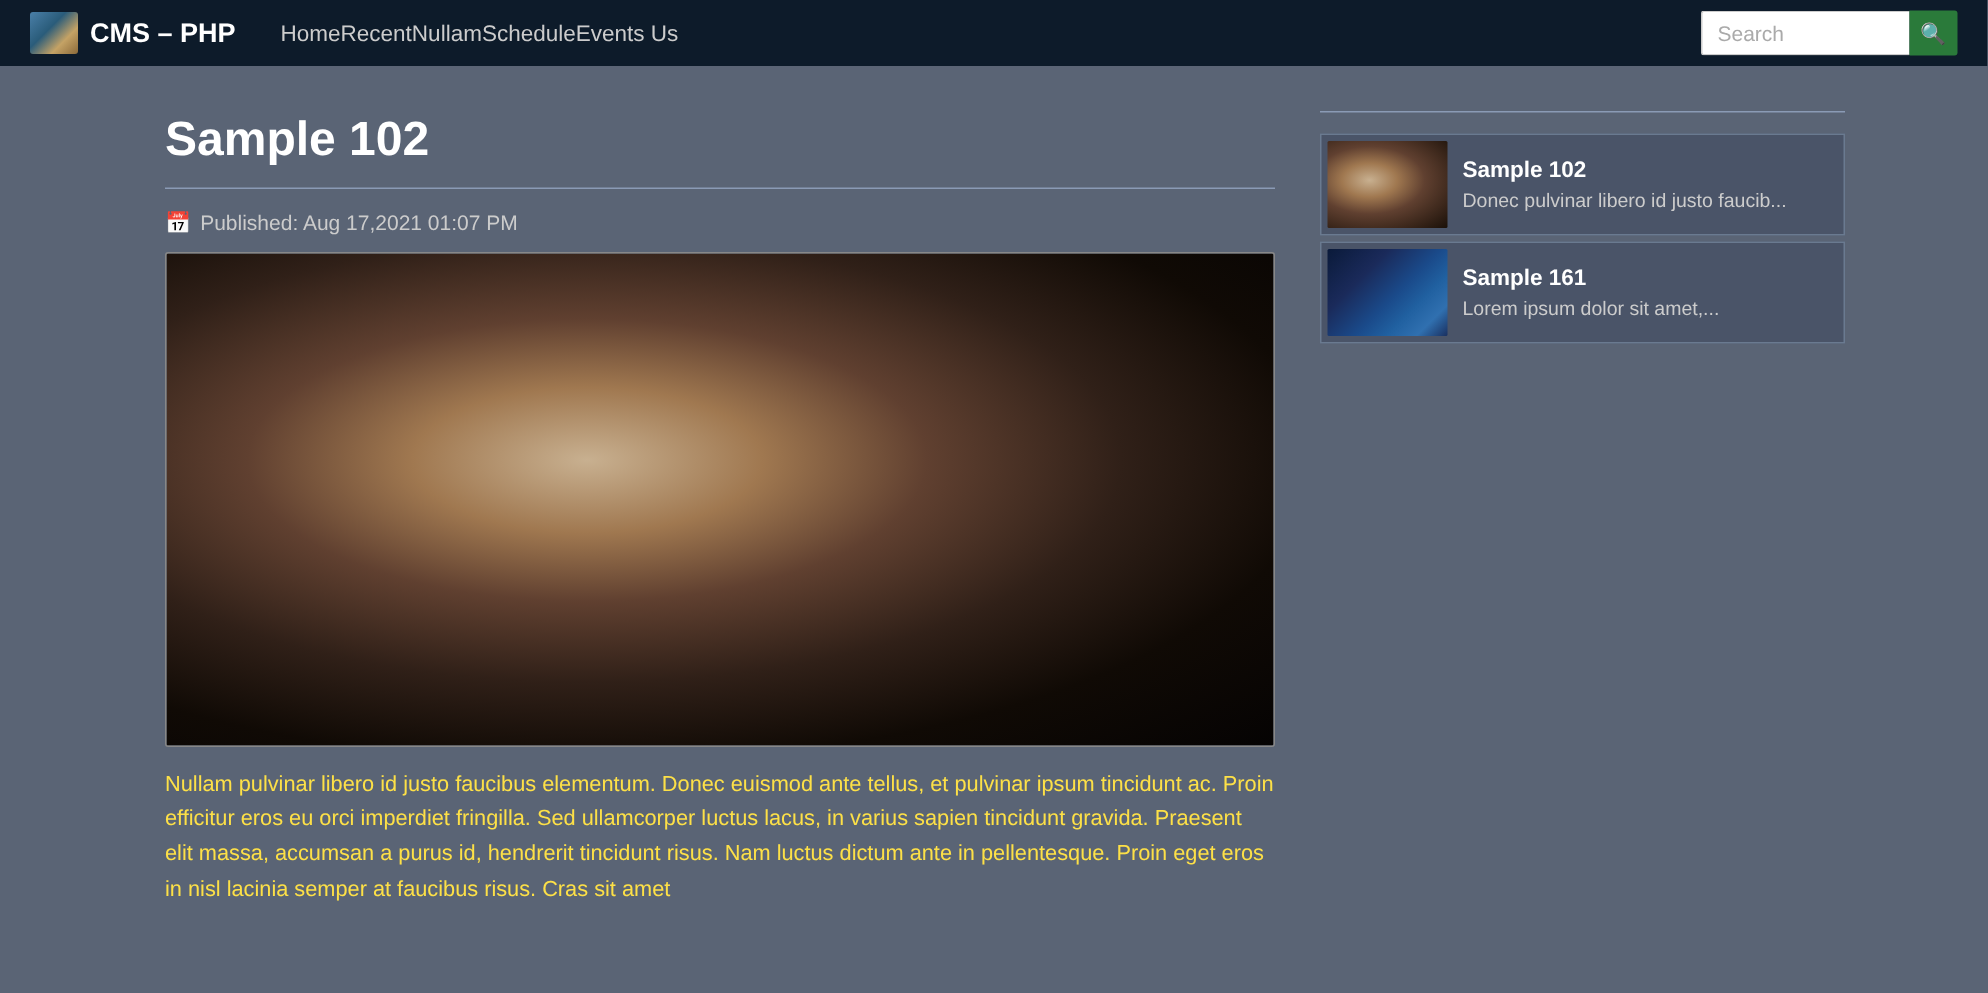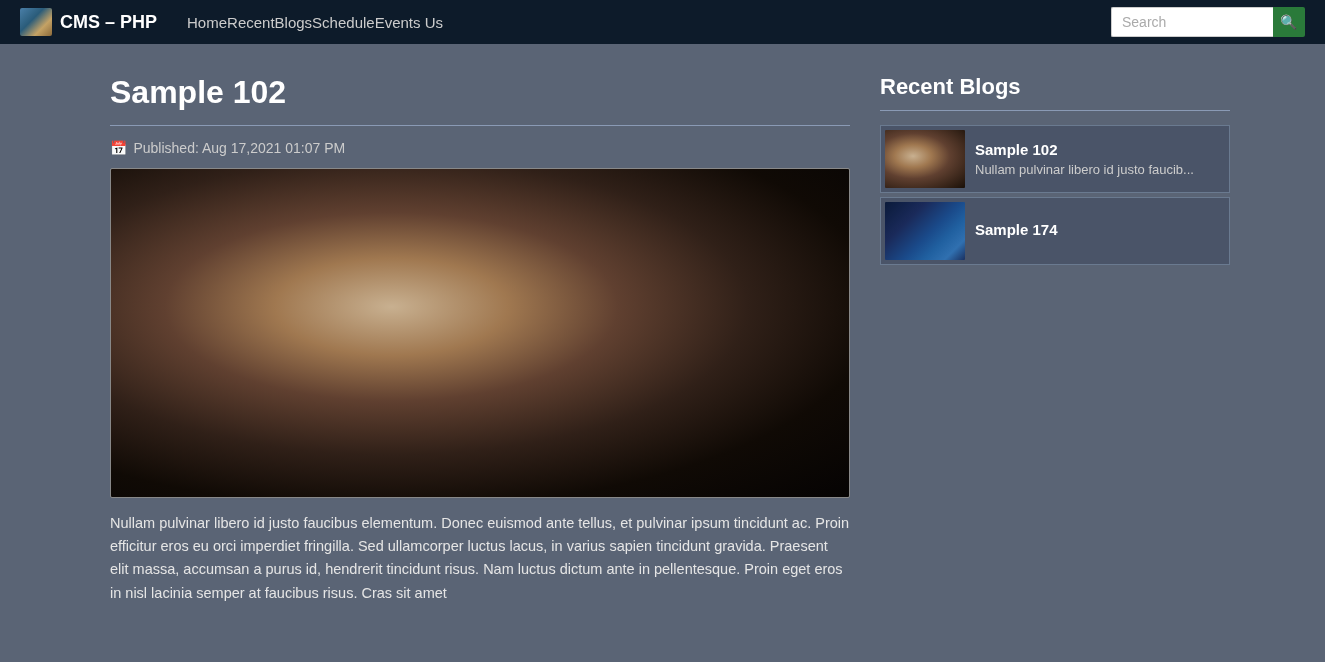--- a/index.html
+++ b/index.html
@@ -50,21 +50,21 @@
       align-items: center;
       margin-left: auto;
     }
     .nav-search input {
       background: #ffffff;
       border: 1px solid #ccc;
       border-right: none;
       padding: 4px 10px;
       font-size: 14px;
       color: #a16207;
-      width: 162px;
+      width: 139px;
       height: 30px;
       outline: none;
       border-radius: 2px 0 0 2px;
     }
     .nav-search input::placeholder { color: #aaa; }
     .nav-search button {
       background: #2a7a3a;
       border: none;
       color: #ffffff;
       width: 32px;
@@ -123,21 +123,21 @@
     .article-caption {
       text-align: center;
       font-size: 20px;
       font-weight: bold;
       color: #ffffff;
       margin-bottom: 16px;
     }
     .article-body {
       font-size: 14.5px;
       line-height: 1.6;
-      color: #e5e5e5;
+      color: #fde047;
     }
 
     
     .sidebar {
       width: 350px;
       flex-shrink: 0;
     }
     .sidebar-title {
       font-size: 22px;
       font-weight: bold;
@@ -189,21 +189,21 @@
 <body>
 
 <nav>
   <div class="nav-brand">
     <div class="nav-brand-icon"></div>
     <span>CMS – PHP</span>
   </div>
   <div class="nav-links">
     <a class="nav-link" href="#">Home</a>
     <a class="nav-link" href="#">Recent</a>
-    <a class="nav-link" href="#">Blogs</a>
+    <a class="nav-link" href="#">Nullam</a>
     <a class="nav-link" href="#">Schedule</a>
     <a class="nav-link" href="#">Events Us</a>
   </div>
   <div class="nav-search">
     <input type="text" placeholder="Search" style="">
     <button>🔍</button>
   </div>
 </nav>
 
 <div class="main-container">
@@ -213,32 +213,32 @@
     <hr>
     <div class="published-date">
       <span class="calendar-icon">📅</span>
       <span>Published: Aug 17,2021 01:07 PM</span>
     </div>
     <div class="article-image"></div>
     <div class="article-body">Nullam pulvinar libero id justo faucibus elementum. Donec euismod ante tellus, et pulvinar ipsum tincidunt ac. Proin efficitur eros eu orci imperdiet fringilla. Sed ullamcorper luctus lacus, in varius sapien tincidunt gravida. Praesent elit massa, accumsan a purus id, hendrerit tincidunt risus. Nam luctus dictum ante in pellentesque. Proin eget eros in nisl lacinia semper at faucibus risus. Cras sit amet</div>
   </div>
 
   <div class="sidebar">
-    <div class="sidebar-title">Recent Blogs</div>
     <hr class="sidebar-hr">
 
     <div class="blog-card">
       <div class="blog-thumb blog-thumb-102"></div>
       <div class="blog-card-info">
         <div class="blog-card-title">Sample 102</div>
-        <div class="blog-card-excerpt">Nullam pulvinar libero id justo faucib...</div>
+        <div class="blog-card-excerpt">Donec pulvinar libero id justo faucib...</div>
       </div>
     </div>
 
     <div class="blog-card">
       <div class="blog-thumb blog-thumb-101"></div>
       <div class="blog-card-info">
-        <div class="blog-card-title">Sample 174</div>
+        <div class="blog-card-title">Sample 161</div>
+        <div class="blog-card-excerpt">Lorem ipsum dolor sit amet,...</div>
       </div>
     </div>
   </div>
 
 </div>
 
 </body></html>

